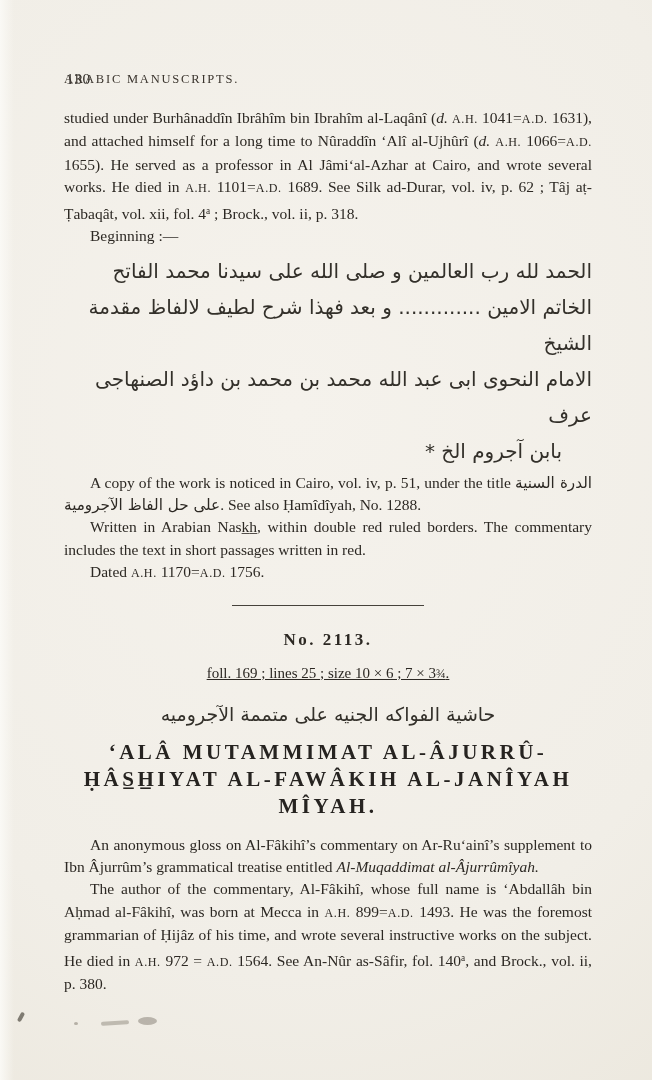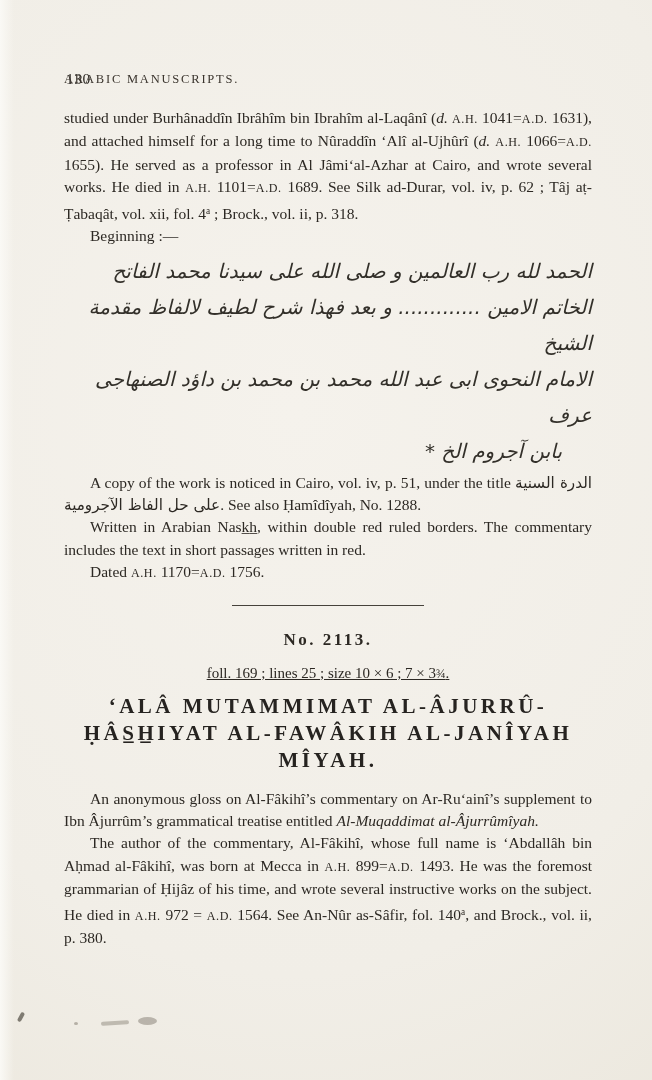--- a/index.html
+++ b/index.html
@@ -39,21 +39,21 @@
   .seg-sc{font-size:0.78em;letter-spacing:.6px;}
   .seg-sup{font-size:0.6em;vertical-align:0.55em;}
   .seg-ar{font-family:"DejaVu Sans",sans-serif;font-size:0.98em;unicode-bidi:isolate;direction:rtl;}
   .seg-frac{font-size:0.85em;}
 
   .arabic-block{
     direction:rtl;margin-top:5px;
     font-family:"DejaVu Sans",sans-serif;
     font-size:20px;line-height:36px;color:#33302a;
   }
-  .ar-line{text-align:right;font-style:italic;}
+  .ar-line{text-align:right;}
   .ar-line-last{margin-right:30px;}
 
   .divider{
     width:192px;margin:20px auto 0;border:0;
     border-top:1.6px solid #46423b;height:0;
   }
 
   .entry-no{
     margin:22px 0 0;text-align:center;font-weight:bold;
     font-size:17px;letter-spacing:2.5px;line-height:24px;color:#2c2823;
@@ -102,20 +102,21 @@
     <p class="para">Written in Arabian Nask̲h̲, within double red ruled borders. The commentary includes the text in short passages written in red.</p>
 
     <p class="para"><span>Dated </span><span class="seg-sc">A.H.</span><span> 1170=</span><span class="seg-sc">A.D.</span><span> 1756.</span></p>
 
     <hr class="divider">
 
     <h2 class="entry-no">No. 2113.</h2>
 
     <p class="para collation"><span>foll. 169 ;  lines 25 ;  size 10 × 6 ;  7 × 3</span><span class="seg-frac">¾</span><span>.</span></p>
 
+    <p class="arabic-title">حاشية الفواكه الجنيه على متممة الآجروميه</p>
 
     <h1 class="main-title">
       <div>‘ALÂ MUTAMMIMAT AL-ÂJURRÛ-</div>
       <div>ḤÂS̲H̲IYAT AL-FAWÂKIH AL-JANÎYAH</div>
       <div>MÎYAH.</div>
     </h1>
 
     <p class="para p-gloss"><span>An anonymous gloss on Al-Fâkihî’s commentary on Ar-Ru‘ainî’s supplement to Ibn Âjurrûm’s grammatical treatise entitled </span><span class="seg-i">Al-Muqaddimat al-Âjurrûmîyah.</span></p>
 
     <p class="para"><span>The author of the commentary, Al-Fâkihî, whose full name is ‘Abdallâh bin Aḥmad al-Fâkihî, was born at Mecca in </span><span class="seg-sc">A.H.</span><span> 899=</span><span class="seg-sc">A.D.</span><span> 1493.  He was the foremost grammarian of Ḥijâz of his time, and wrote several instructive works on the subject.  He died in </span><span class="seg-sc">A.H.</span><span> 972 = </span><span class="seg-sc">A.D.</span><span> 1564.  See An-Nûr as-Sâfir, fol. 140</span><span class="seg-sup">a</span><span>, and Brock., vol. ii, p. 380.</span></p>

